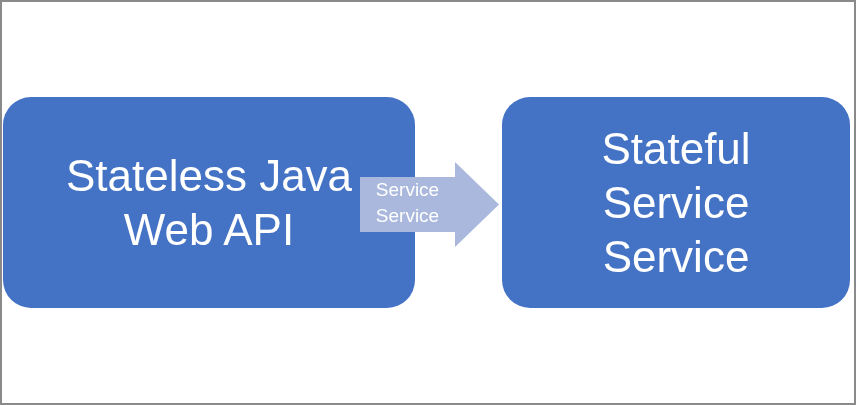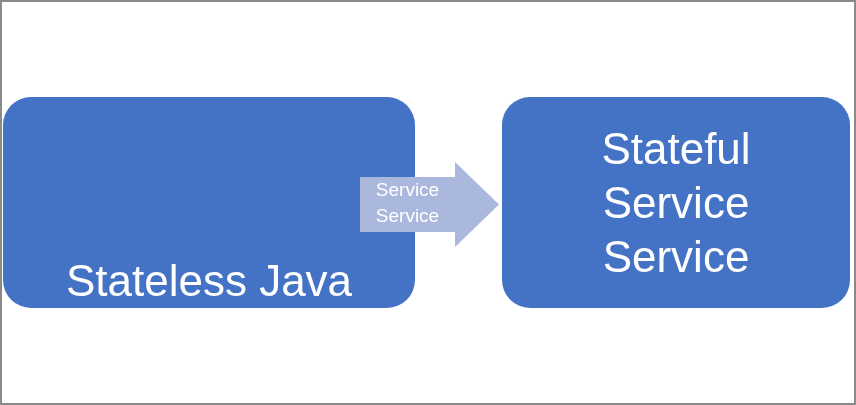--- a/index.html
+++ b/index.html
@@ -26,21 +26,20 @@
     flex-direction: column;
     align-items: center;
     justify-content: center;
     text-align: center;
   }
   .node-left {
     left: 1px;
     top: 95px;
     width: 412px;
     height: 211px;
-    justify-content: flex-end;
   }
   .node-right {
     left: 500px;
     top: 95px;
     width: 348px;
     height: 211px;
   }
   .node-line {
     display: block;
     font-size: 44px;
@@ -76,20 +75,21 @@
     white-space: nowrap;
   }
 </style>
 </head>
 <body>
 
 <div class="frame">
 
   <div class="node node-left">
     <span class="node-line">Stateless Java</span>
+    <span class="node-line">Web API</span>
   </div>
 
   <svg class="arrow-svg" viewBox="0 0 144 88" aria-hidden="true">
     <polygon points="2,17 97,17 97,2 141,44.5 97,87 97,72 2,72" fill="#a9b8dc"></polygon>
   </svg>
 
   <div class="arrow-label">
     <span class="arrow-label-line">Service</span>
     <span class="arrow-label-line">Service</span>
   </div>

